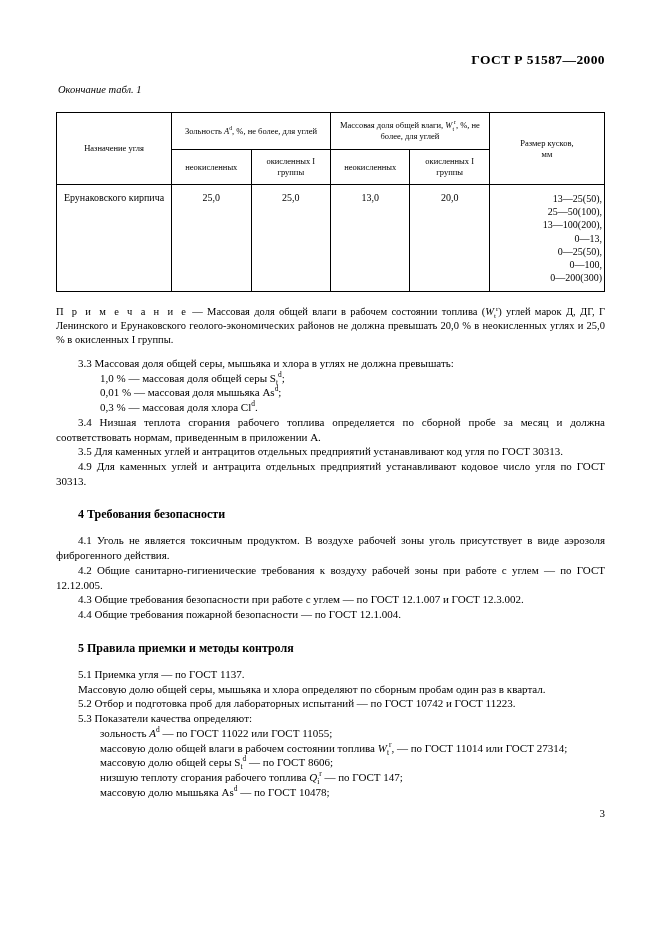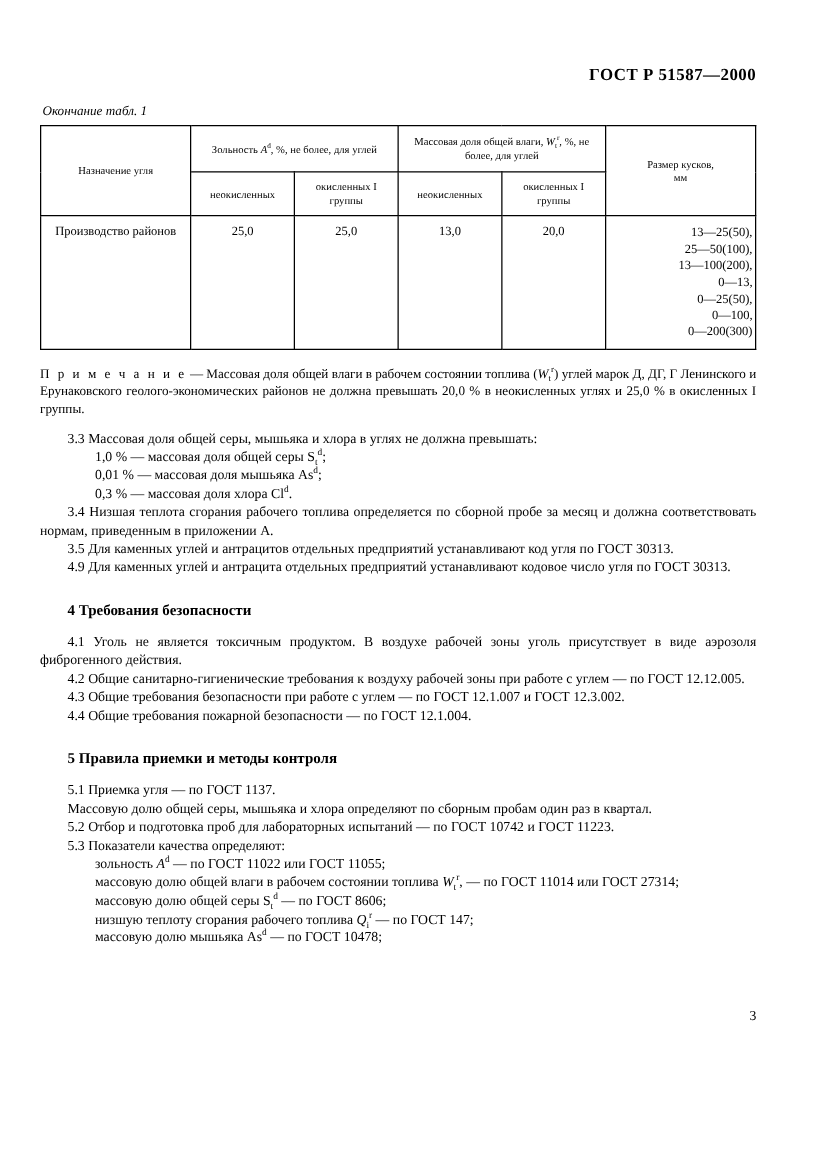--- a/index.html
+++ b/index.html
@@ -14,33 +14,33 @@
     color: #000;
     position: relative;
     overflow: hidden;
   }
   .page {
     position: absolute;
     left: 0; top: 0;
     width: 661px;
     height: 865px;
     box-sizing: border-box;
-    padding: 52px 56px 40px 32px;
+    padding: 52px 56px 40px 56px;
   }
   .std-header {
     text-align: right;
     font-size: 13.5px;
     font-weight: bold;
     letter-spacing: 0.4px;
     margin: 0 0 16px 0;
   }
   .table-caption {
     font-size: 10.5px;
     font-style: italic;
-    margin: 0 0 5px 2px;
+    margin: 0 0 17px 2px;
   }
   table.spec {
     border-collapse: collapse;
     width: 100%;
     table-layout: fixed;
     font-size: 8.5px;
     line-height: 1.25;
   }
   table.spec td, table.spec th {
     border: 1px solid #000;
@@ -144,21 +144,21 @@
           Размер кусков,<br>мм
         </td>
       </tr>
       <tr class="hrow2">
         <td>неокисленных</td>
         <td>окисленных I<br>группы</td>
         <td>неокисленных</td>
         <td>окисленных I<br>группы</td>
       </tr>
       <tr class="body-row">
-        <td class="name">Производство районов</td>
+        <td class="name">Ерунаковского кирпича</td>
         <td>25,0</td>
         <td>25,0</td>
         <td>13,0</td>
         <td>20,0</td>
         <td class="sizes">
           <span>13—25(50),</span><br>
           <span>25—50(100),</span><br>
           <span>13—100(200),</span><br>
           <span>0—13,</span><br>
           <span>0—25(50),</span><br>

